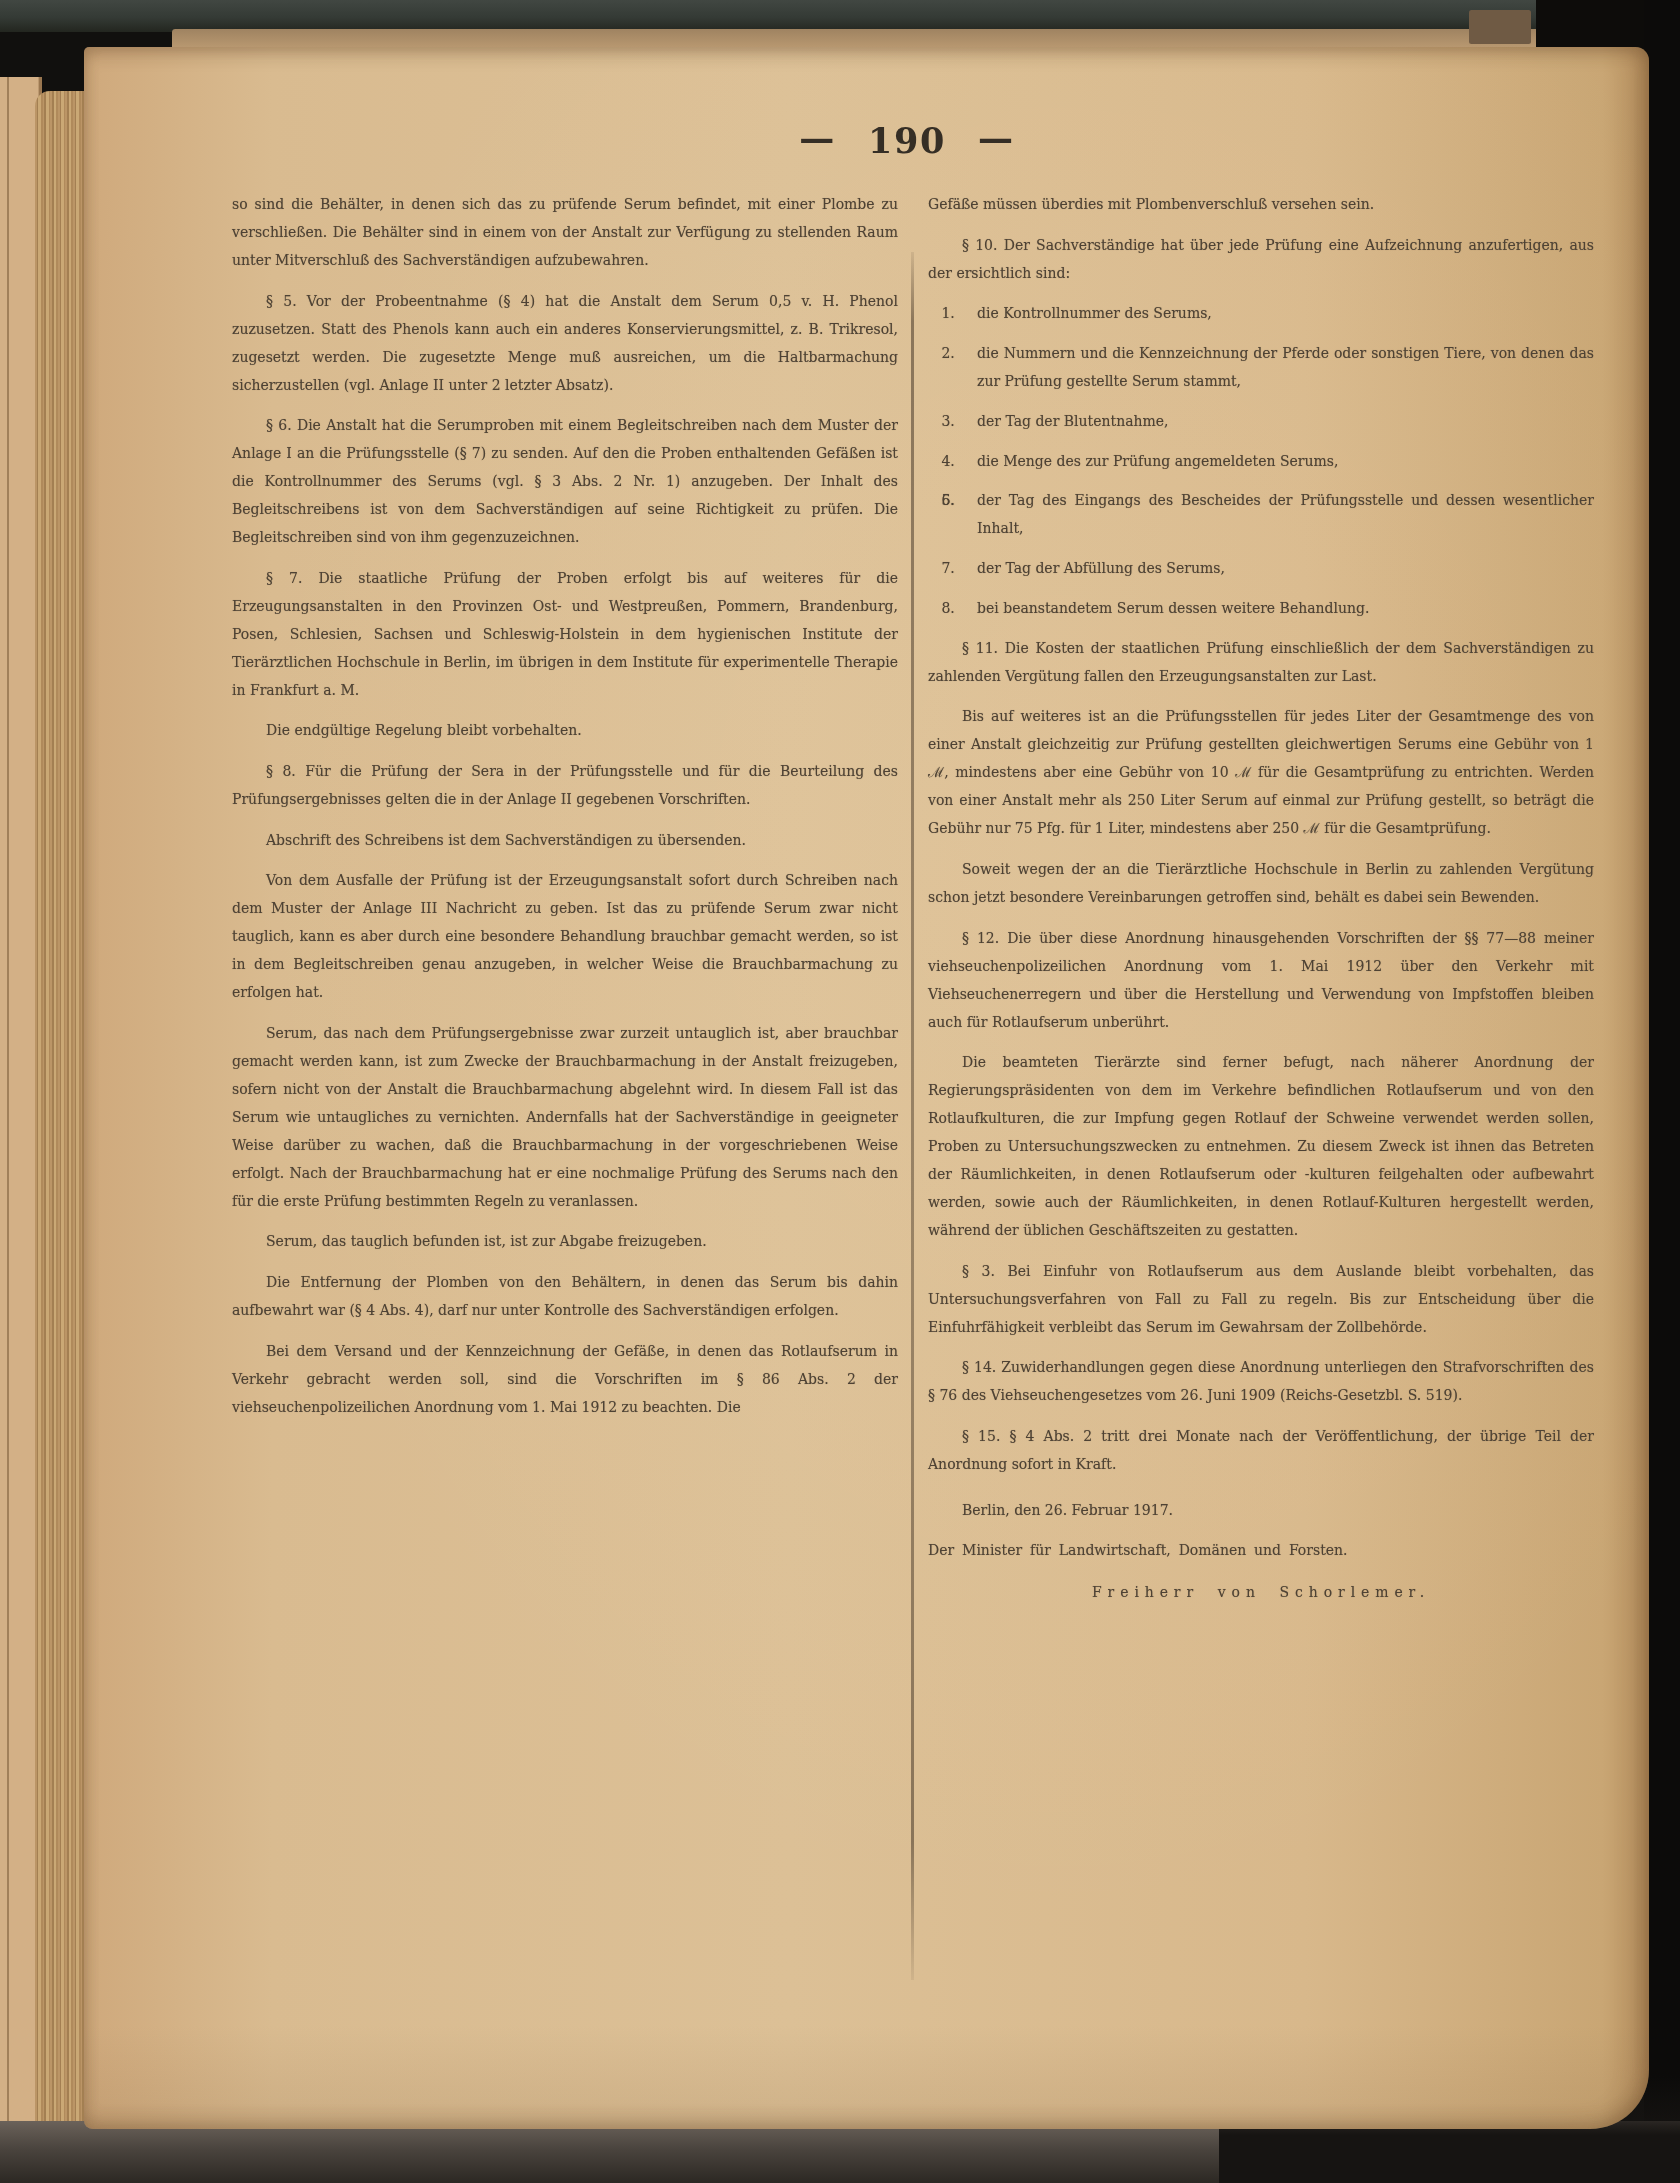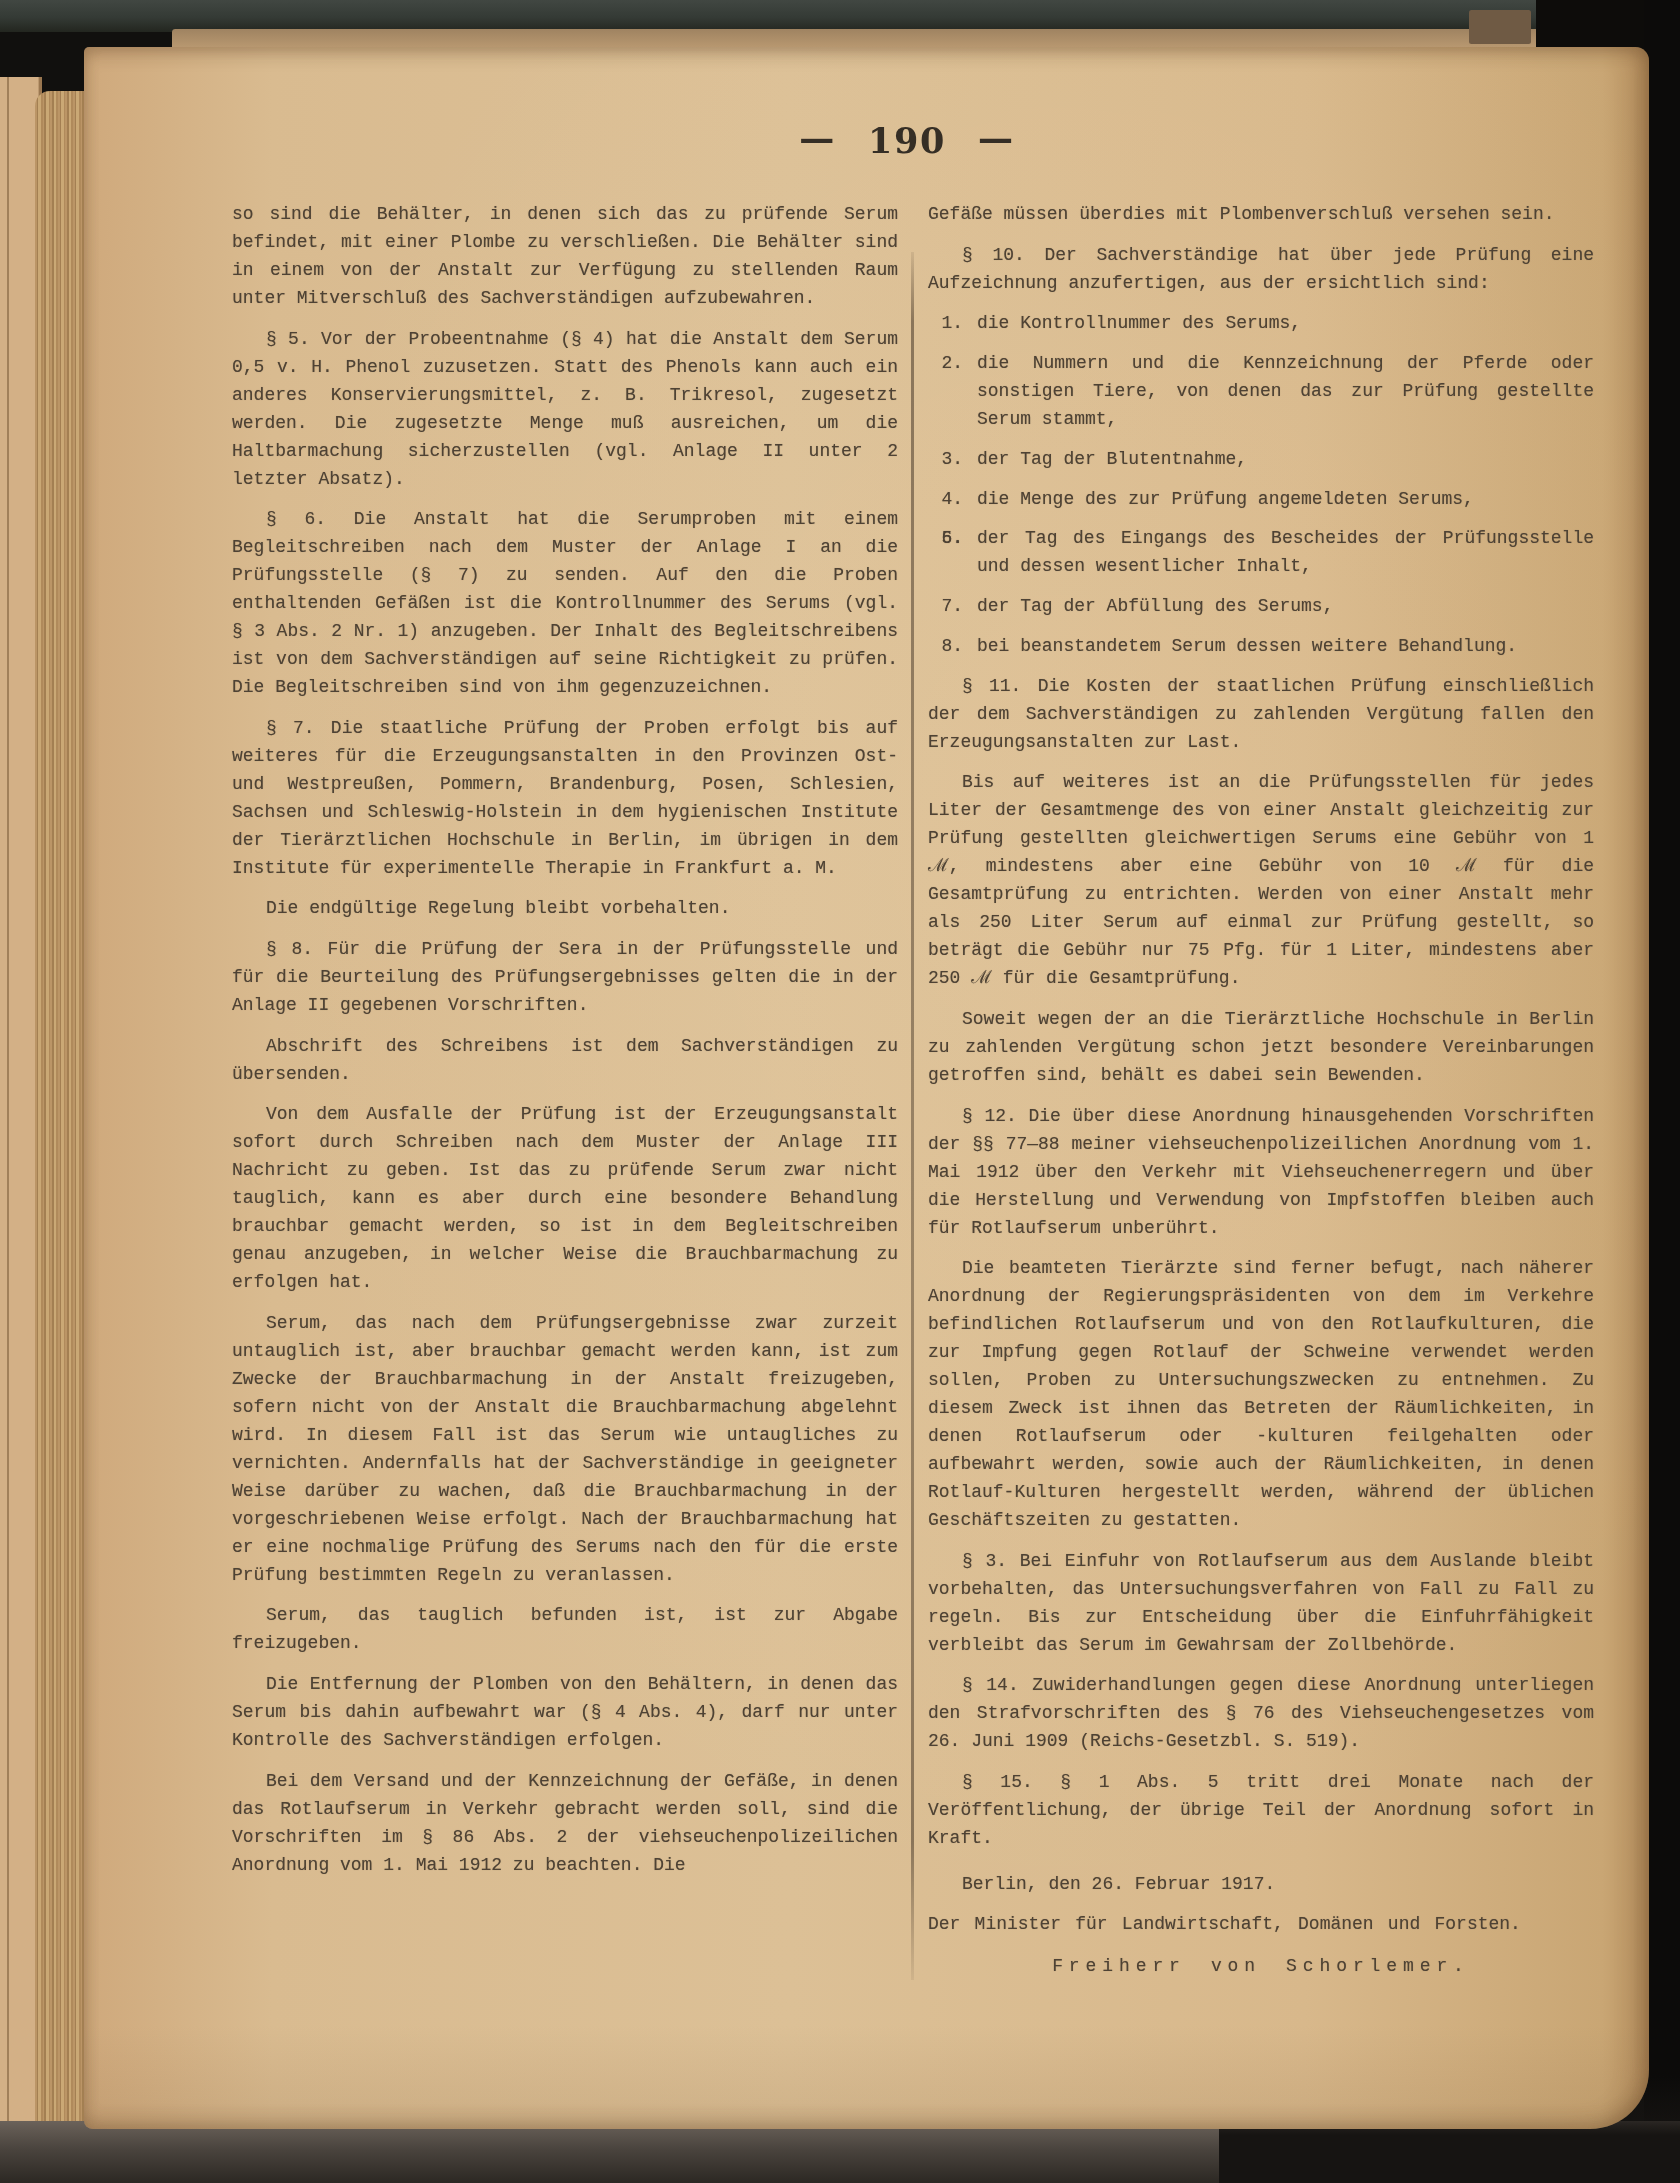--- a/index.html
+++ b/index.html
@@ -85,27 +85,26 @@
     position:absolute;left:827px;top:205px;width:2.5px;height:1728px;
     background:linear-gradient(180deg,
       rgba(70,55,40,0.10) 0%,
       rgba(70,55,40,0.55) 4%,
       rgba(70,55,40,0.45) 60%,
       rgba(70,55,40,0.55) 92%,
       rgba(70,55,40,0.08) 100%);
   }
   
   .col{
-    position:absolute;top:153px;width:666px;
-    font-size:18px;line-height:28px;
+    position:absolute;top:143px;width:666px;
+    font-size:14px;line-height:28px;
     text-align:justify;
     color:#4e4234;
     text-shadow:0 0 0.8px rgba(78,66,52,0.45);
     hyphens:none;
-    font-family:Liberation Mono, monospace;
   }
   .col-left{left:148px;}
   .col-right{left:844px;}
   .col p{margin:0 0 12.6px 0;text-indent:34px;}
   .col p.cont{text-indent:0;}
   .col p.li{
     position:relative;padding-left:49px;text-indent:0;margin-bottom:11.8px;
   }
   .col p.li .num{position:absolute;left:13.4px;top:0;}
   .col p.place-date{text-indent:34px;margin-top:18.5px;margin-bottom:11.8px;}
@@ -166,21 +165,21 @@
       <p class="li"><span class="num">7.</span><span>der Tag der Abfüllung des Serums,</span></p>
       <p class="li"><span class="num">8.</span><span>bei beanstandetem Serum dessen weitere Behandlung.</span></p>
 
       <p>§ 11. Die Kosten der staatlichen Prüfung einschließlich der dem Sachverständigen zu zahlenden Vergütung fallen den Erzeugungsanstalten zur Last.</p>
       <p>Bis auf weiteres ist an die Prüfungsstellen für jedes Liter der Gesamtmenge des von einer Anstalt gleichzeitig zur Prüfung gestellten gleichwertigen Serums eine Gebühr von 1 ℳ, mindestens aber eine Gebühr von 10 ℳ für die Gesamtprüfung zu entrichten. Werden von einer Anstalt mehr als 250 Liter Serum auf einmal zur Prüfung gestellt, so beträgt die Gebühr nur 75 Pfg. für 1 Liter, mindestens aber 250 ℳ für die Gesamtprüfung.</p>
       <p>Soweit wegen der an die Tierärztliche Hochschule in Berlin zu zahlenden Vergütung schon jetzt besondere Vereinbarungen getroffen sind, behält es dabei sein Bewenden.</p>
       <p>§ 12. Die über diese Anordnung hinausgehenden Vorschriften der §§ 77—88 meiner viehseuchenpolizeilichen Anordnung vom 1. Mai 1912 über den Verkehr mit Viehseuchenerregern und über die Herstellung und Verwendung von Impfstoffen bleiben auch für Rotlaufserum unberührt.</p>
       <p>Die beamteten Tierärzte sind ferner befugt, nach näherer Anordnung der Regierungspräsidenten von dem im Verkehre befindlichen Rotlaufserum und von den Rotlaufkulturen, die zur Impfung gegen Rotlauf der Schweine verwendet werden sollen, Proben zu Untersuchungszwecken zu entnehmen. Zu diesem Zweck ist ihnen das Betreten der Räumlichkeiten, in denen Rotlaufserum oder -kulturen feilgehalten oder aufbewahrt werden, sowie auch der Räumlichkeiten, in denen Rotlauf-Kulturen hergestellt werden, während der üblichen Geschäftszeiten zu gestatten.</p>
       <p>§ 3. Bei Einfuhr von Rotlaufserum aus dem Auslande bleibt vorbehalten, das Untersuchungsverfahren von Fall zu Fall zu regeln. Bis zur Entscheidung über die Einfuhrfähigkeit verbleibt das Serum im Gewahrsam der Zollbehörde.</p>
       <p>§ 14. Zuwiderhandlungen gegen diese Anordnung unterliegen den Strafvorschriften des § 76 des Viehseuchengesetzes vom 26. Juni 1909 (Reichs-Gesetzbl. S. 519).</p>
-      <p>§ 15. § 1 Abs. 5 tritt drei Monate nach der Veröffentlichung, der übrige Teil der Anordnung sofort in Kraft.</p>
+      <p>§ 15. § 4 Abs. 2 tritt drei Monate nach der Veröffentlichung, der übrige Teil der Anordnung sofort in Kraft.</p>
 
       <p class="place-date">Berlin, den 26. Februar 1917.</p>
       <p class="minister">Der Minister für Landwirtschaft, Domänen und Forsten.</p>
       <p class="signature">Freiherr von Schorlemer.</p>
     </div>
 
   </div>
 </div>
 
 

